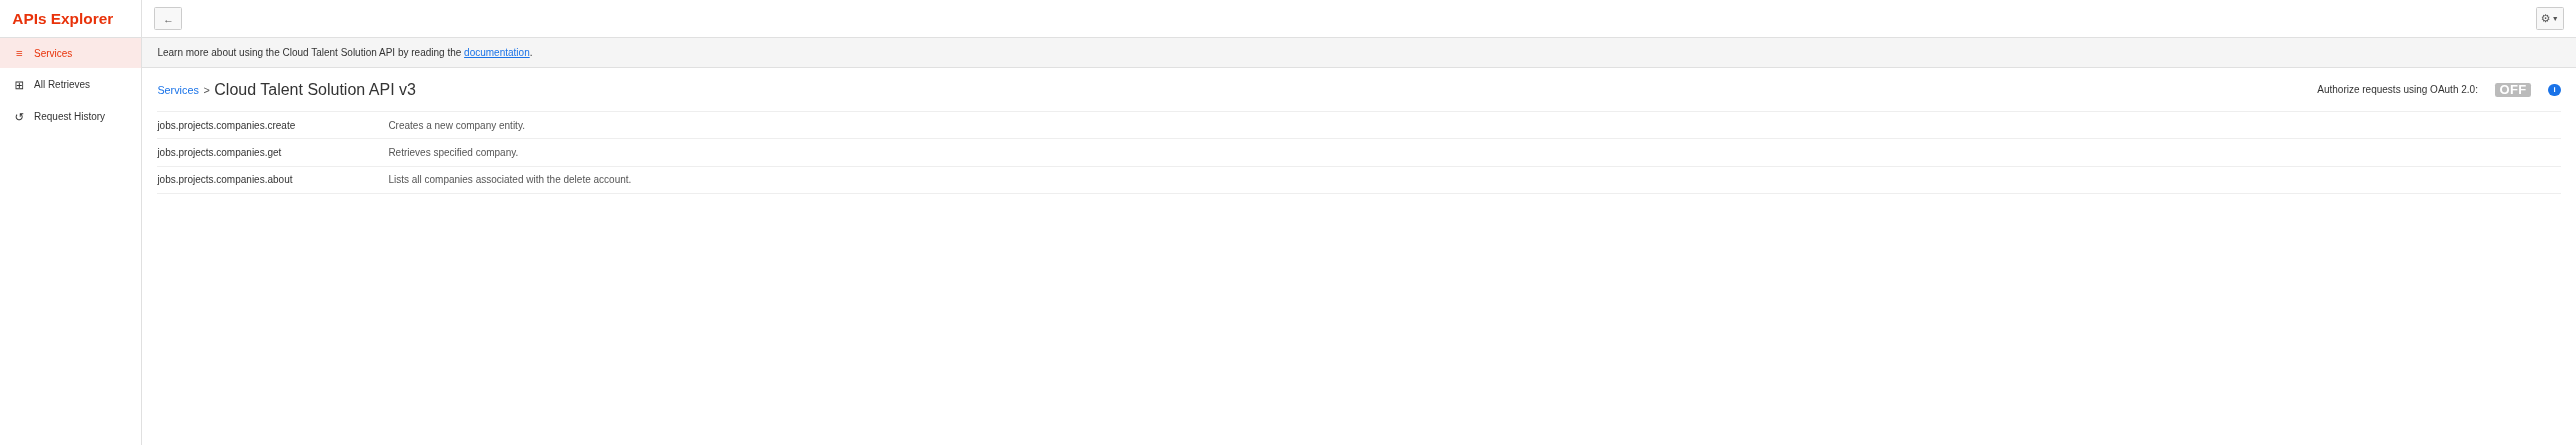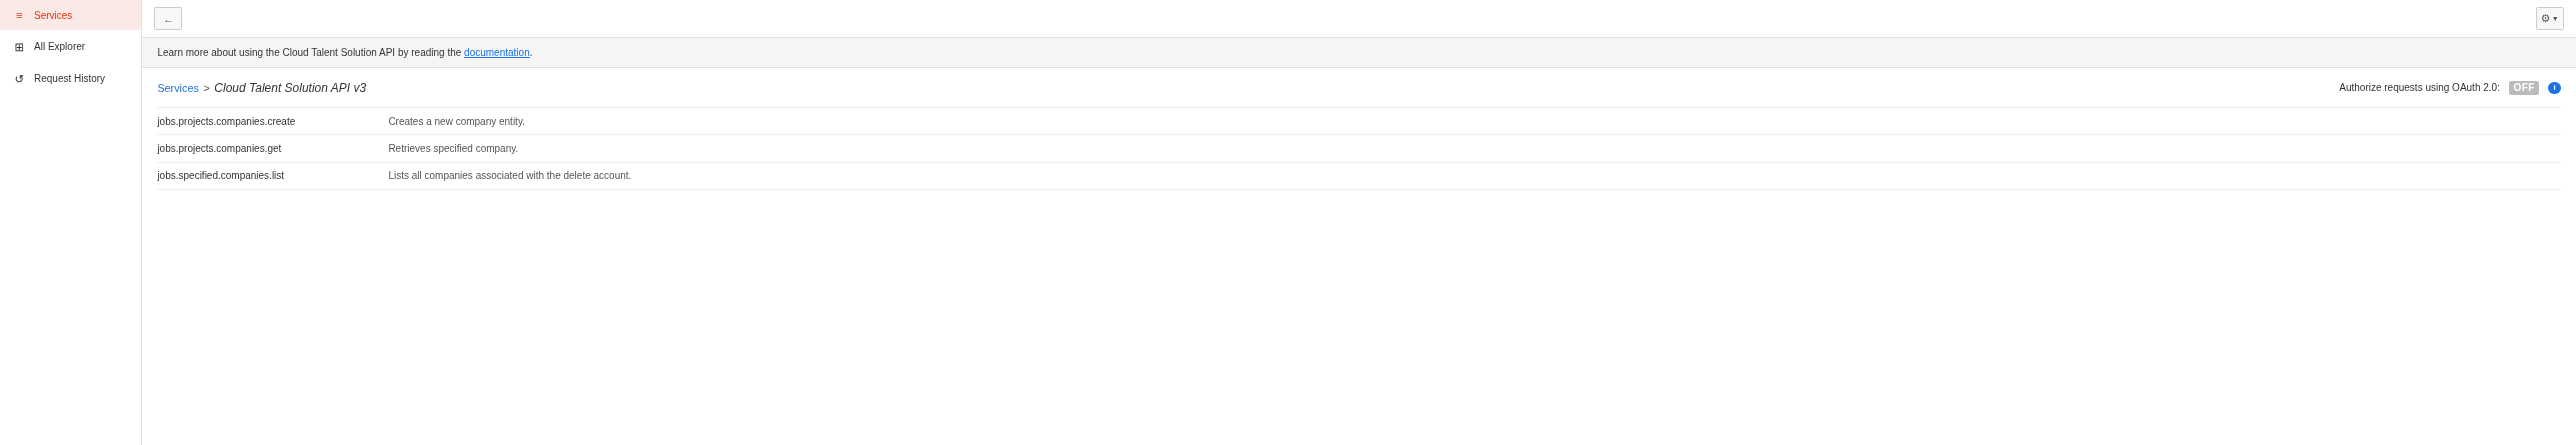--- a/index.html
+++ b/index.html
@@ -171,40 +171,39 @@
       text-decoration: none;
     }
 
     .breadcrumb-separator {
       color: #555;
       font-size: 10.8px;
     }
 
     .breadcrumb-current {
       color: #333;
-      font-size: 12px;
-      font-style: italic;
+      font-size: 16px;
     }
 
     
     .oauth-area {
       display: flex;
       align-items: center;
-      gap: 9px;
+      gap: 17px;
       font-size: 10px;
       color: #333;
     }
 
     .toggle-off {
       display: inline-flex;
       align-items: center;
       justify-content: center;
       background: #bbb;
       color: #fff;
-      font-size: 10px;
+      font-size: 13px;
       font-weight: bold;
       padding: 1.5px 4.6px;
       border-radius: 2.3px;
       letter-spacing: 0.4px;
       cursor: pointer;
       min-width: 28px;
       height: 14px;
     }
 
     .info-icon {
@@ -250,29 +249,30 @@
       font-size: 10px;
       color: #555;
     }
   </style>
 </head>
 <body>
 
 <div class="layout">
 
   <div class="sidebar">
+    <div class="sidebar-logo">APIs Explorer</div>
 
     <div class="sidebar-item active">
       <span class="icon">≡</span>
       <span>Services</span>
     </div>
 
     <div class="sidebar-item">
       <span class="icon">⊞</span>
-      <span>All Explorer</span>
+      <span>All Retrieves</span>
     </div>
 
     <div class="sidebar-item">
       <span class="icon">↺</span>
       <span>Request History</span>
     </div>
   </div>
 
   <div class="main">
 
@@ -311,21 +311,21 @@
       <div class="api-table">
         <div class="api-row">
           <div class="api-method">jobs.projects.companies.create</div>
           <div class="api-desc">Creates a new company entity.</div>
         </div>
         <div class="api-row">
           <div class="api-method">jobs.projects.companies.get</div>
           <div class="api-desc">Retrieves specified company.</div>
         </div>
         <div class="api-row">
-          <div class="api-method">jobs.specified.companies.list</div>
+          <div class="api-method">jobs.projects.companies.about</div>
           <div class="api-desc">Lists all companies associated with the delete account.</div>
         </div>
       </div>
 
     </div>
   </div>
 </div>
 
 
 </body></html>

